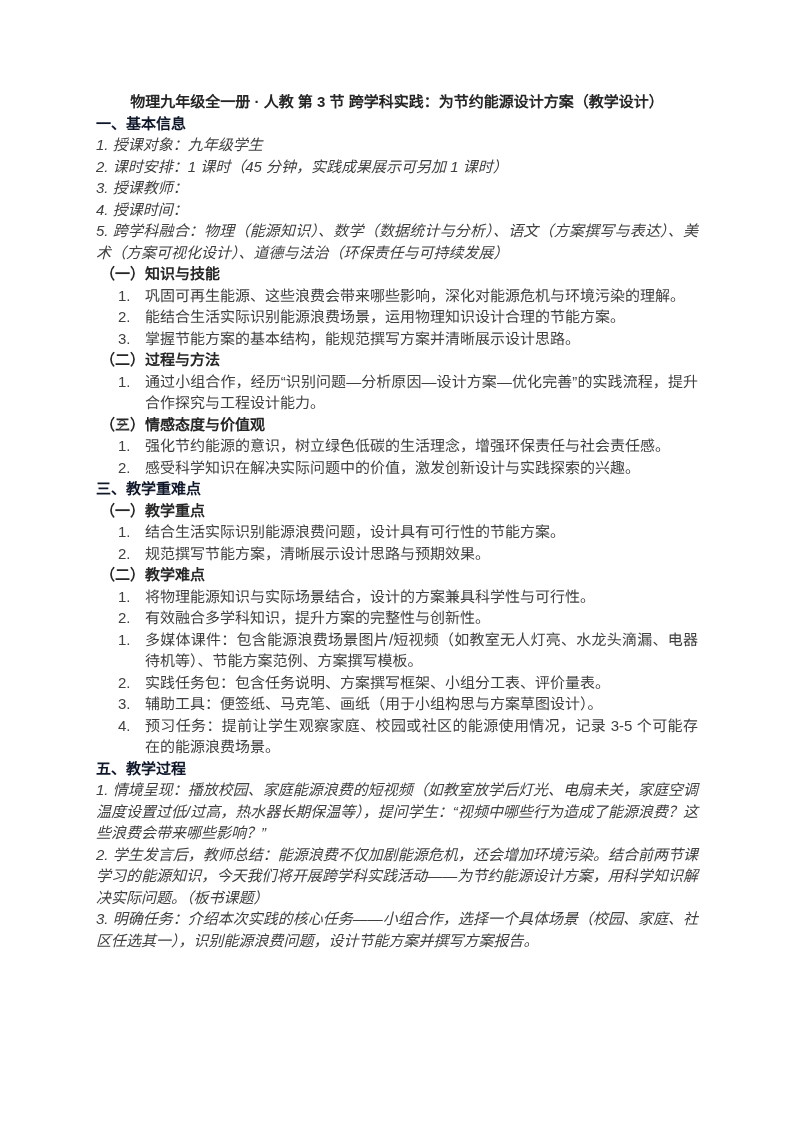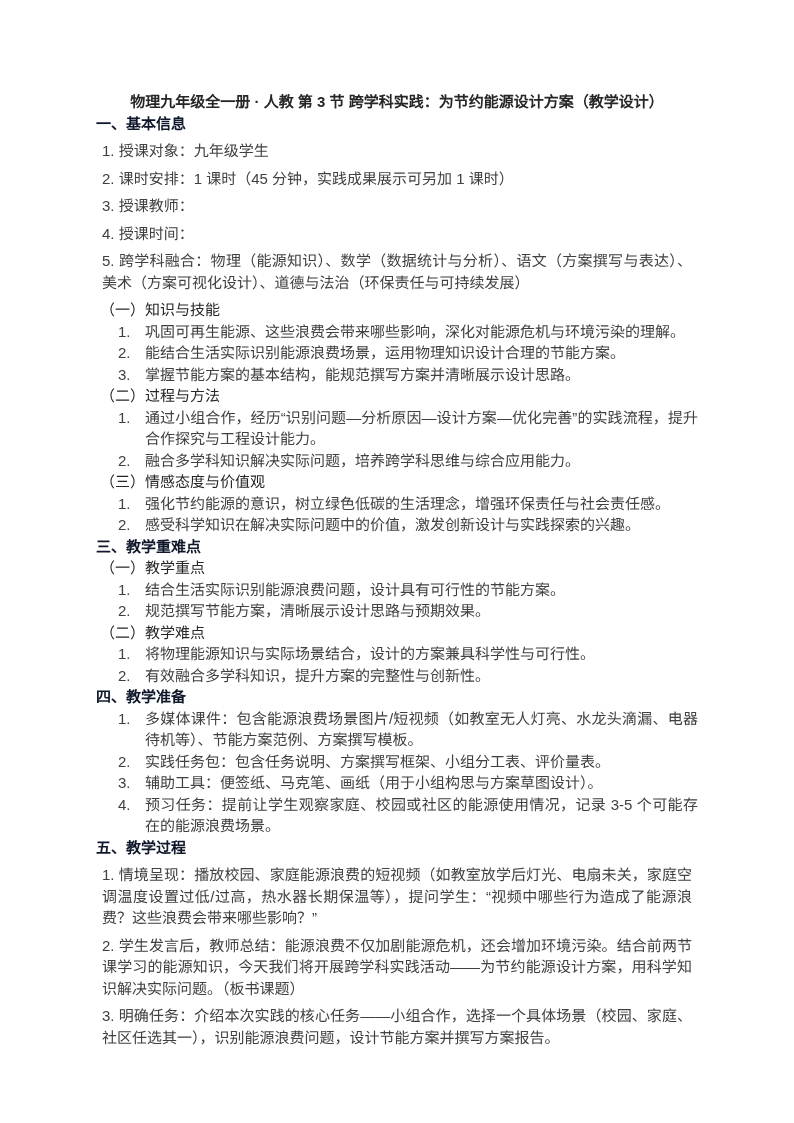--- a/index.html
+++ b/index.html
@@ -27,26 +27,27 @@
     font-weight: bold;
     text-align: center;
     color: #262626;
     margin: 0;
   }
   .h-sec {
     font-weight: bold;
     color: #0f172a;
   }
   .h-sub {
-    font-weight: normal;
+    font-weight: bold;
     color: #262626;
     padding-left: 4px;
   }
   .para {
-    margin: 6px;
+    margin: 0;
+    font-style: italic;
   }
   .li {
     position: relative;
     padding-left: 49px;
   }
   .li .num {
     position: absolute;
     left: 22px;
     top: 0;
   }
@@ -80,21 +81,20 @@
     <span>掌握节能方案的基本结构，能规范撰写方案并清晰展示设计思路。</span>
   </div>
 
   <div class="h-sub">（二）过程与方法</div>
   <div class="li">
     <span class="num">1.</span>
     <span>通过小组合作，经历“识别问题—分析原因—设计方案—优化完善”的实践流程，提升合作探究与工程设计能力。</span>
   </div>
   <div class="li">
     <span class="num">2.</span>
-    <span>融合多学科知识解决实际问题，培养跨学科思维与综合应用能力。</span>
   </div>
 
   <div class="h-sub">（三）情感态度与价值观</div>
   <div class="li">
     <span class="num">1.</span>
     <span>强化节约能源的意识，树立绿色低碳的生活理念，增强环保责任与社会责任感。</span>
   </div>
   <div class="li">
     <span class="num">2.</span>
     <span>感受科学知识在解决实际问题中的价值，激发创新设计与实践探索的兴趣。</span>
@@ -115,21 +115,20 @@
   <div class="h-sub">（二）教学难点</div>
   <div class="li">
     <span class="num">1.</span>
     <span>将物理能源知识与实际场景结合，设计的方案兼具科学性与可行性。</span>
   </div>
   <div class="li">
     <span class="num">2.</span>
     <span>有效融合多学科知识，提升方案的完整性与创新性。</span>
   </div>
 
-  <div class="h-sec">四、教学准备</div>
   <div class="li">
     <span class="num">1.</span>
     <span>多媒体课件：包含能源浪费场景图片/短视频（如教室无人灯亮、水龙头滴漏、电器待机等）、节能方案范例、方案撰写模板。</span>
   </div>
   <div class="li">
     <span class="num">2.</span>
     <span>实践任务包：包含任务说明、方案撰写框架、小组分工表、评价量表。</span>
   </div>
   <div class="li">
     <span class="num">3.</span>

